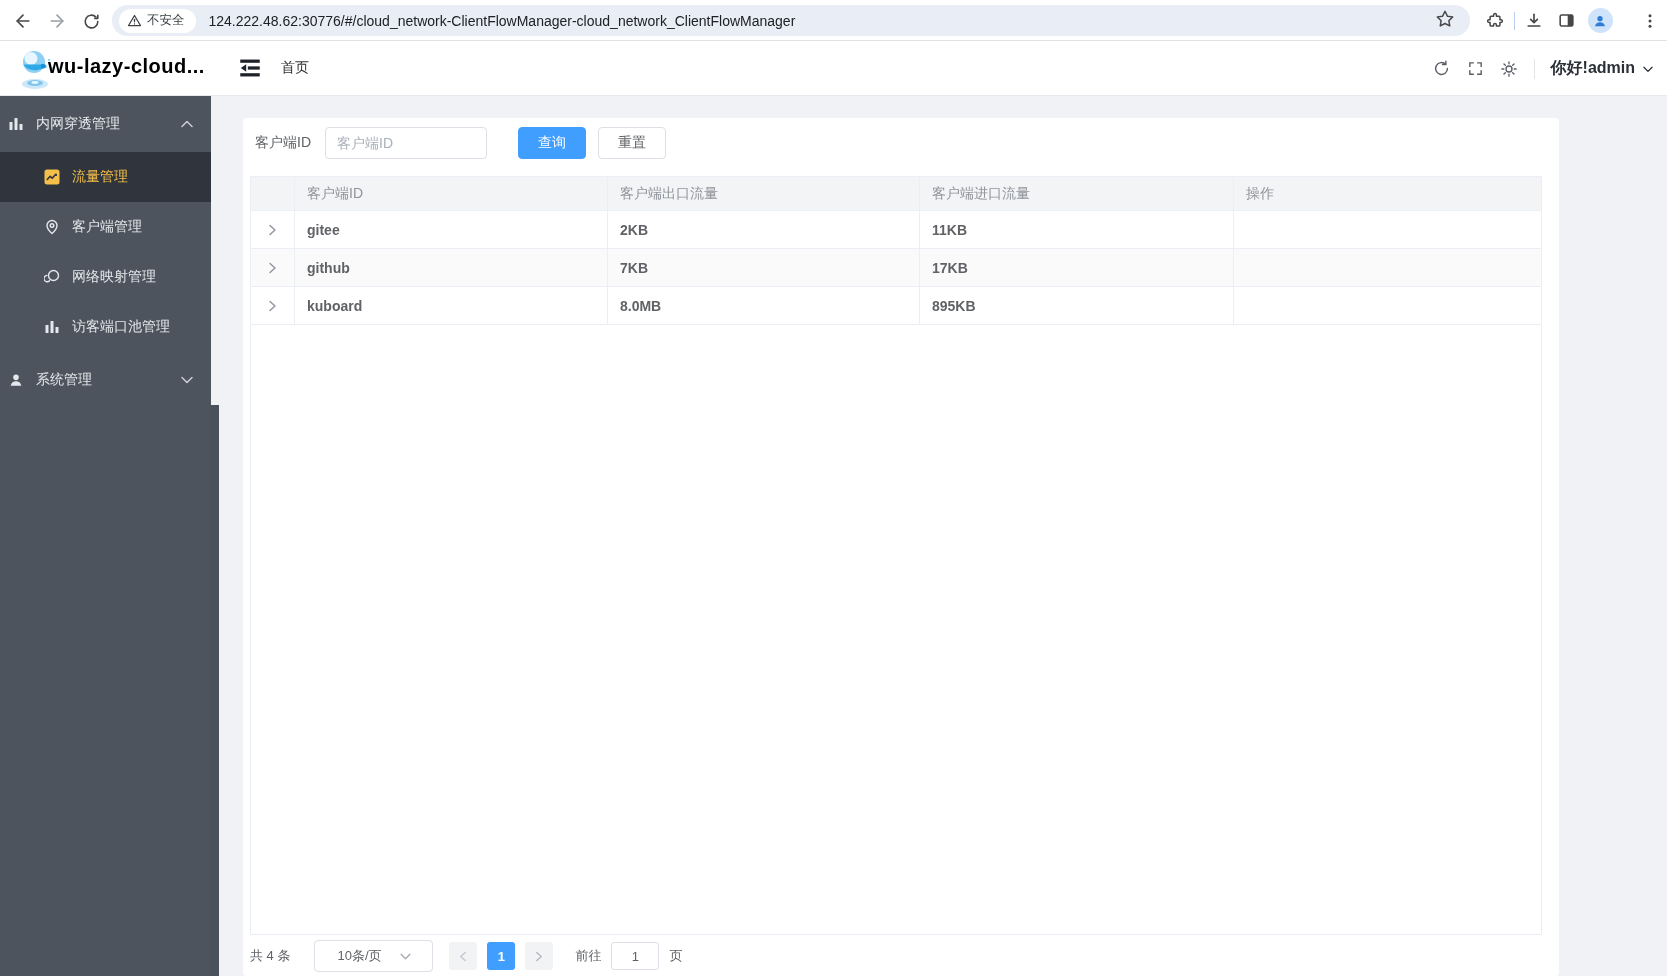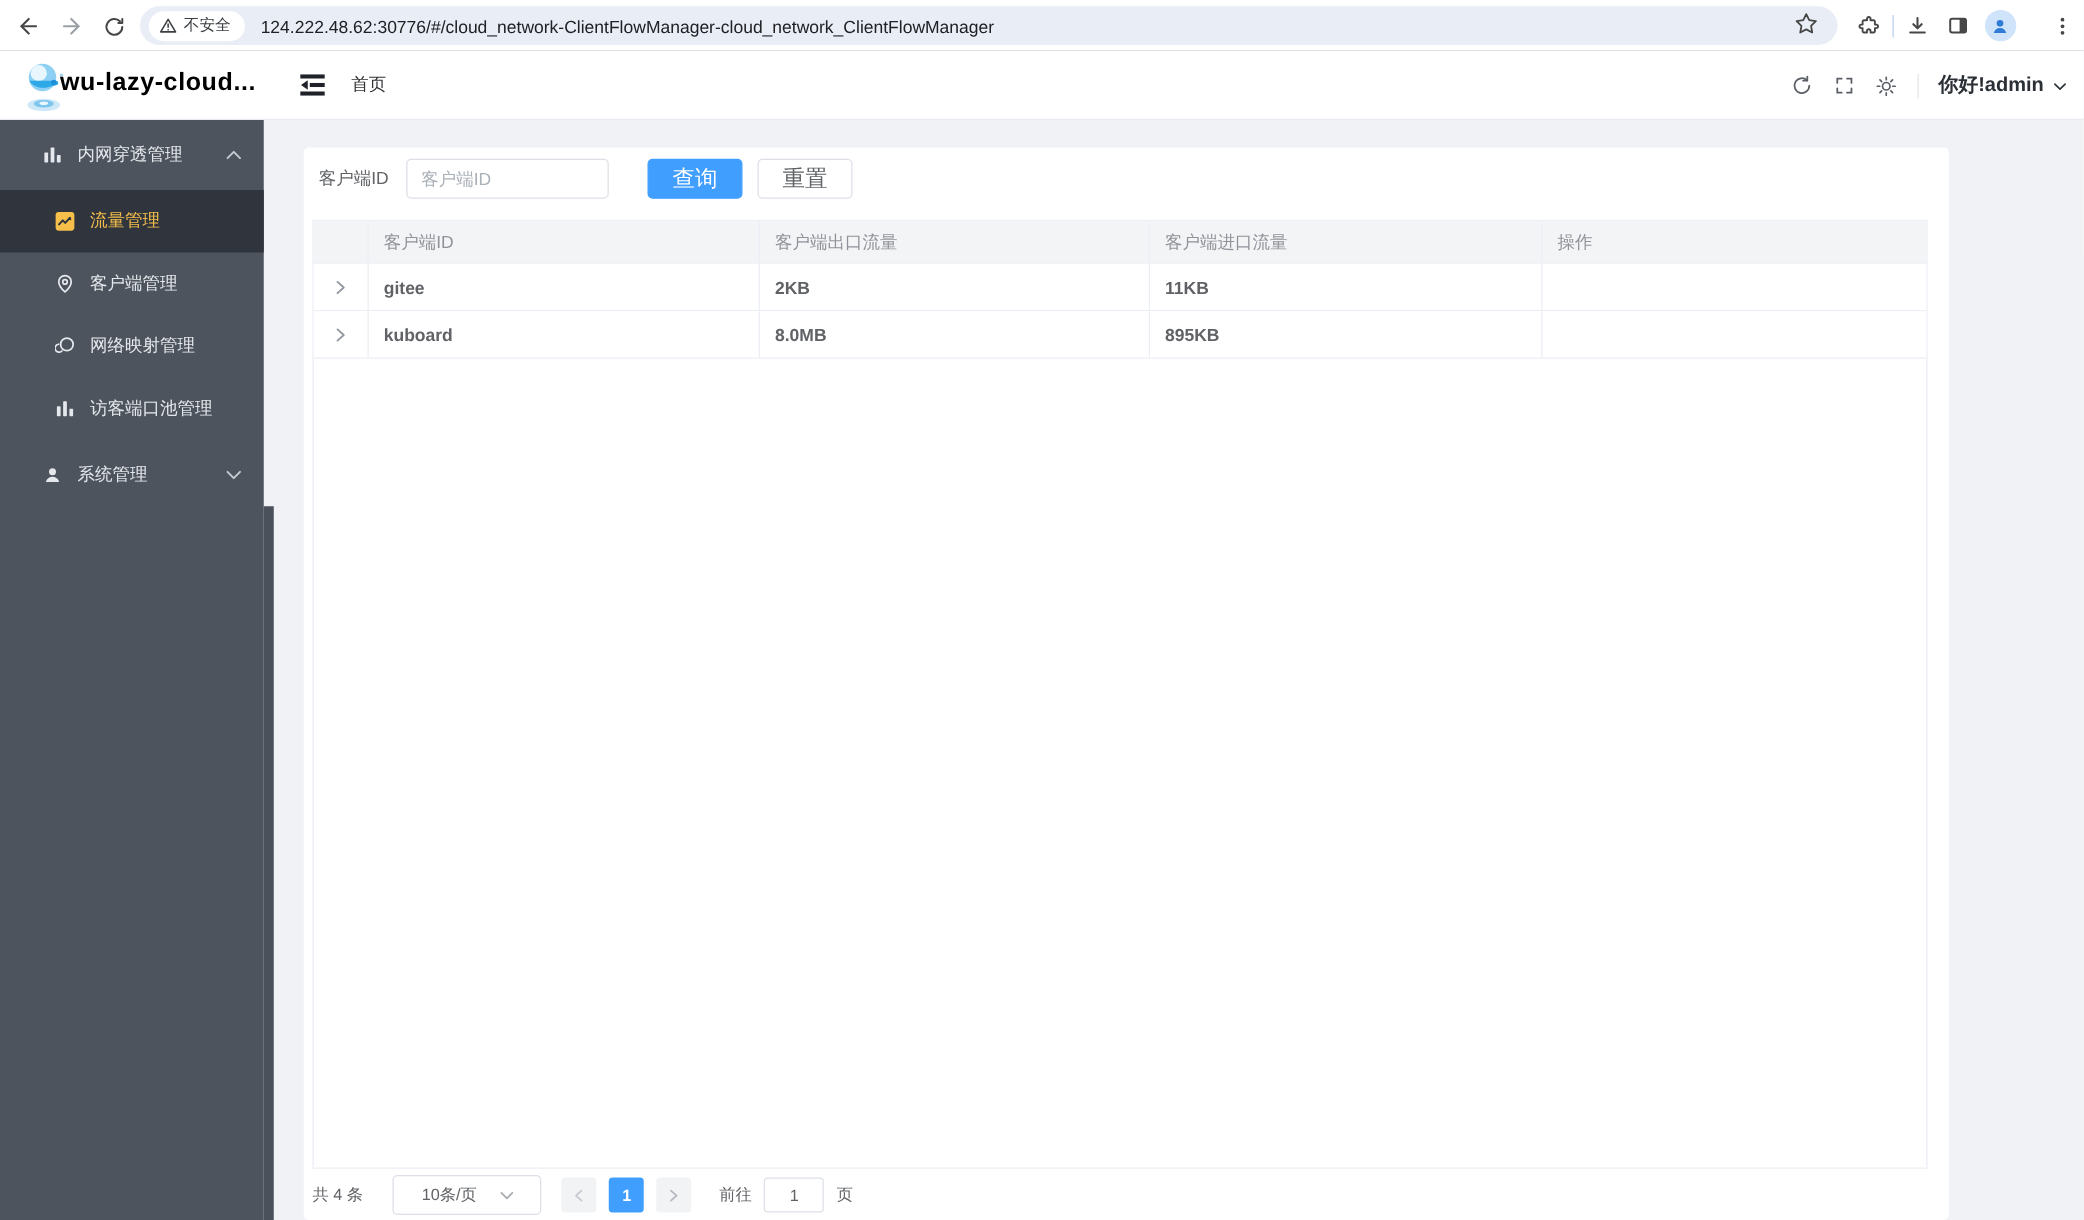--- a/index.html
+++ b/index.html
@@ -26,34 +26,34 @@
   .fold-btn { position:absolute; left:236px; top:13px; width:28px; height:28px; display:flex; align-items:center; justify-content:center; cursor:pointer; }
   .nav-home { position:absolute; left:281px; top:18px; font-size:14px; color:#303133; }
   .hdr-right { position:absolute; right:12px; top:0; height:55px; display:flex; align-items:center; gap:16px; }
   .hdr-sep { width:1px; height:20px; background:#e2e4e8; }
   .greeting { font-size:16px; font-weight:600; color:#2b2f36; display:flex; align-items:center; gap:6px; }
 
   
   .sidebar { position:absolute; left:0; top:96px; width:211px; height:880px; background:#4d545e; }
   .side-thumb { position:absolute; left:211px; top:405px; width:8px; height:571px; background:#4b515b; }
   .menu-item { display:flex; align-items:center; height:50px; color:#e4e7eb; font-size:14px; cursor:pointer; position:relative; }
-  .menu-group { height:56px; padding-left:34px; }
+  .menu-group { height:56px; padding-left:8px; }
   .menu-sub { padding-left:44px; }
   .menu-item .mi-label { margin-left:12px; }
   .menu-item.active { background:#2f343d; color:#f5bf4a; }
   .chev { position:absolute; right:18px; top:50%; margin-top:-4px; }
 
   
   .panel { position:absolute; left:243px; top:118px; width:1316px; height:858px; background:#ffffff; border-radius:4px; }
 
   .filter-row { position:absolute; left:12px; top:9px; height:32px; display:flex; align-items:center; }
   .filter-label { font-size:14px; color:#606266; margin-right:14px; }
   .filter-input { width:162px; height:32px; border:1px solid #dcdfe6; border-radius:4px; padding:0 11px; font-size:14px; color:#606266; outline:none; font-family:inherit; }
   .filter-input::placeholder { color:#aab0b8; }
-  .btn { height:32px; border-radius:4px; font-size:18px; padding:0 19px; cursor:pointer; font-family:inherit; }
+  .btn { height:32px; border-radius:4px; font-size:14px; padding:0 19px; cursor:pointer; font-family:inherit; }
   .btn-primary { background:#409eff; border:1px solid #409eff; color:#ffffff; margin-left:31px; }
   .btn-plain { background:#ffffff; border:1px solid #dcdfe6; color:#606266; margin-left:12px; }
 
   
   .table { position:absolute; left:7px; top:58px; width:1292px; height:759px; border:1px solid #ebeef5; background:#ffffff; font-size:14px; }
   .t-row { display:flex; width:100%;font-weight:bold; }
   .t-cell { padding:0 12px; display:flex; align-items:center; border-right:1px solid #ebeef5; overflow:hidden; white-space:nowrap; }
   .t-cell:last-child { border-right:none; }
   .c0 { width:44px; justify-content:center; }
   .c1 { width:313px; } .c2 { width:312px; } .c3 { width:314px; } .c4 { flex:1; }
@@ -300,20 +300,31 @@
             <svg width="9" height="12" viewBox="0 0 9 12" fill="none" stroke="#9297a0" stroke-width="1.5" stroke-linecap="round" stroke-linejoin="round">
               <path d="M2 1.5l5 4.5-5 4.5"></path>
             </svg>
           </div>
         <div class="t-cell c1">gitee</div>
         <div class="t-cell c2">2KB</div>
         <div class="t-cell c3">11KB</div>
         <div class="t-cell c4"></div>
       </div>
 
+      <div class="t-row t-body-row striped">
+        <div class="t-cell c0 expand-ic">
+            <svg width="9" height="12" viewBox="0 0 9 12" fill="none" stroke="#9297a0" stroke-width="1.5" stroke-linecap="round" stroke-linejoin="round">
+              <path d="M2 1.5l5 4.5-5 4.5"></path>
+            </svg>
+          </div>
+        <div class="t-cell c1">github</div>
+        <div class="t-cell c2">7KB</div>
+        <div class="t-cell c3">17KB</div>
+        <div class="t-cell c4"></div>
+      </div>
 
       <div class="t-row t-body-row">
         <div class="t-cell c0 expand-ic">
             <svg width="9" height="12" viewBox="0 0 9 12" fill="none" stroke="#9297a0" stroke-width="1.5" stroke-linecap="round" stroke-linejoin="round">
               <path d="M2 1.5l5 4.5-5 4.5"></path>
             </svg>
           </div>
         <div class="t-cell c1">kuboard</div>
         <div class="t-cell c2">8.0MB</div>
         <div class="t-cell c3">895KB</div>

